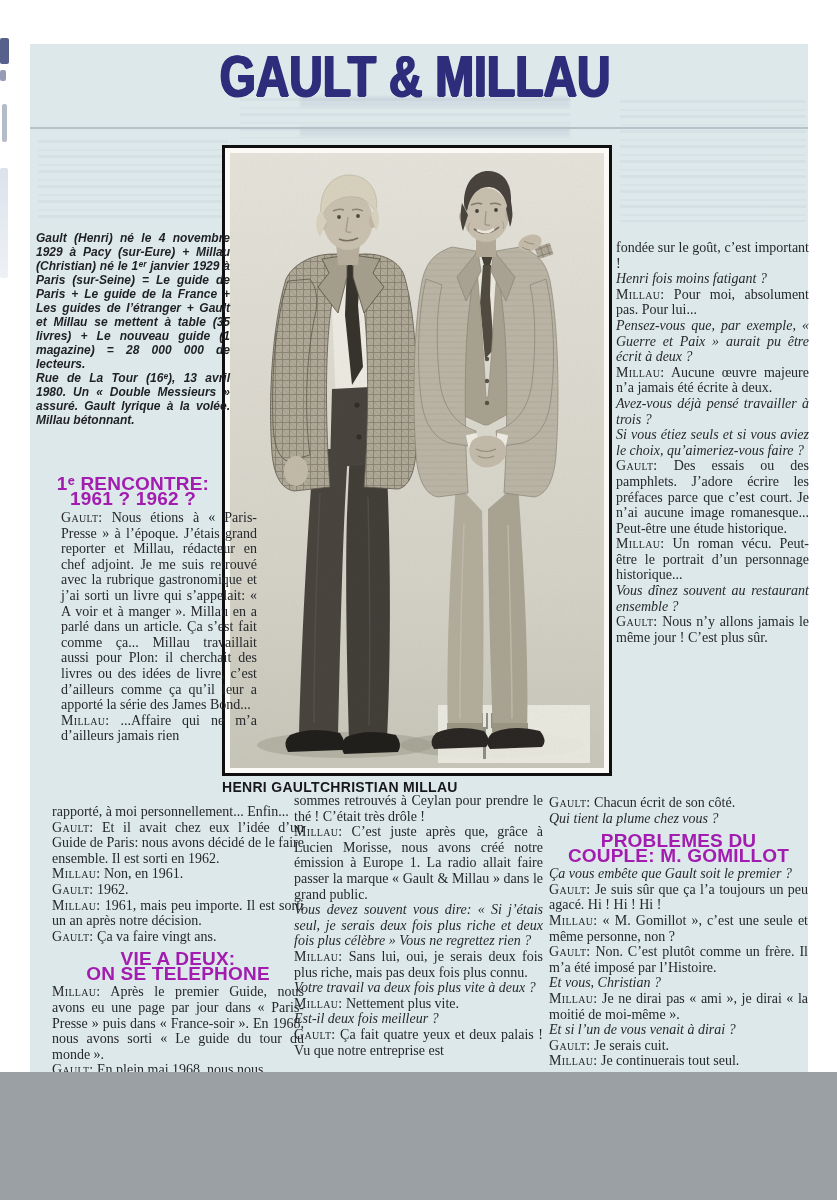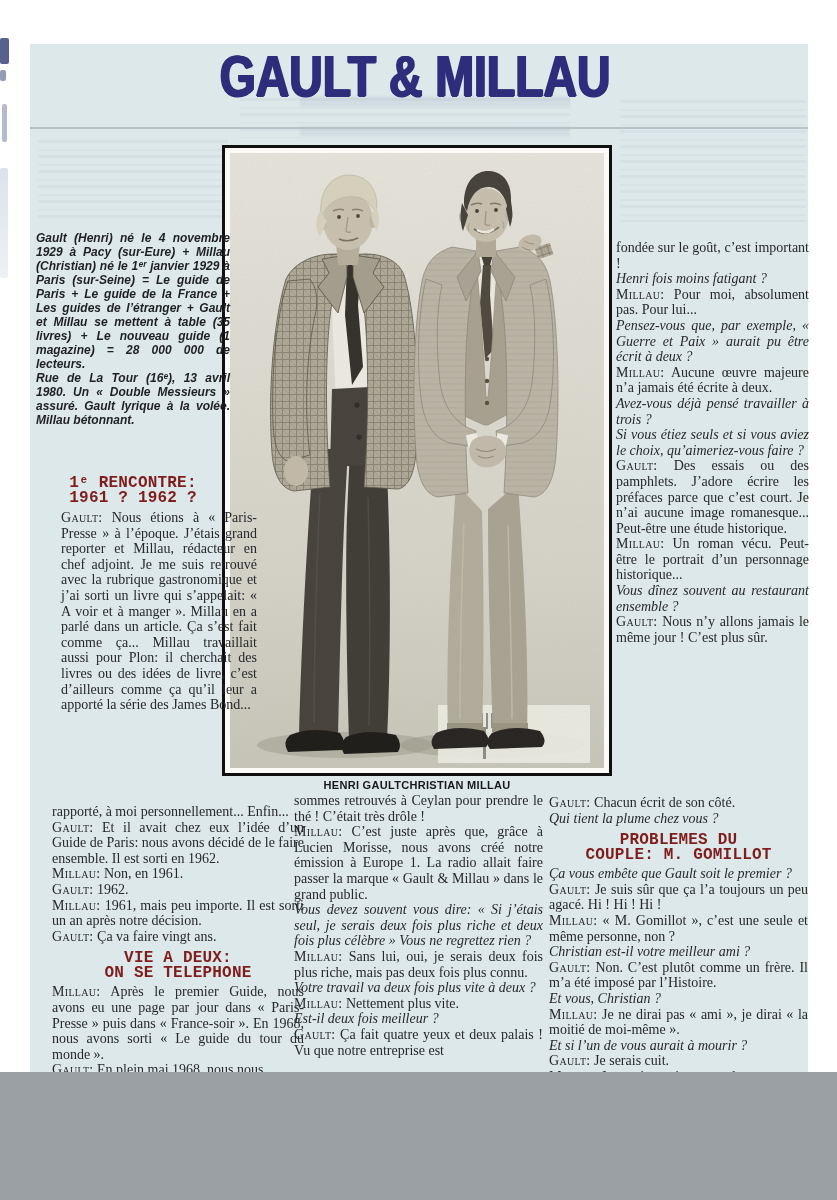--- a/index.html
+++ b/index.html
@@ -30,33 +30,33 @@
     white-space:nowrap;
   }
   .title-rule{position:absolute;left:30px;top:127px;width:778px;height:2px;background:#b5c2c8;}
 
   .photo-frame{
     position:absolute;left:222px;top:145px;width:390px;height:631px;
     box-sizing:border-box;border:3px solid #101010;background:#fbfaf6;padding:5px;margin:0;
   }
   .photo-frame svg{display:block;width:374px;height:615px;}
   .caption-row{
-    position:absolute;left:222px;top:779px;width:390px;display:flex;justify-content:center;
+    position:absolute;left:222px;top:779px;width:390px;display:flex;justify-content:flex-start;
     font-family:"Liberation Sans","DejaVu Sans",sans-serif;
-    font-size:11px;font-weight:700;letter-spacing:.3px;color:#16181b;
+    font-size:14px;font-weight:700;letter-spacing:.3px;color:#16181b;
   }
 
   .txt{position:absolute;font-size:14px;line-height:15.6px;text-align:justify;}
   .para{margin:0;}
   .q{font-style:italic;}
   .spk{font-variant:small-caps;letter-spacing:.3px;}
   .col-header{
     margin:7px 0 3px;text-align:center;
-    font-family:Liberation Mono, monospace;
-    font-size:16px;line-height:15px;font-weight:700;color:#7f1d1d;letter-spacing:.2px;
+    font-family:Liberation Sans, sans-serif;
+    font-size:19px;line-height:15px;font-weight:700;color:#a21caf;letter-spacing:.2px;
   }
   .hdr-block{position:absolute;width:194px;text-align:center;}
   .hdr-block .col-header{margin:0;}
 
   .bio{position:absolute;left:36px;top:231px;width:194px;
     font-family:"Liberation Sans","DejaVu Sans",sans-serif;
     font-size:12px;line-height:14px;font-weight:700;font-style:italic;
     color:#1e2023;text-align:justify;}
   .bio .bio-para{margin:0;}
 
@@ -237,20 +237,21 @@
 
   <div class="hdr-block" style="left:36px;top:476px;">
     <h3 class="col-header">
       <span>1ᵉ RENCONTRE:</span><br>
       <span>1961 ? 1962 ?</span>
     </h3>
   </div>
 
   <section class="txt c-left-top" lang="fr">
       <p class="para"><span class="spk">Gault:</span> Nous étions à « Paris-Presse » à l’époque. J’étais grand reporter et Millau, rédacteur en chef adjoint. Je me suis retrouvé avec la rubrique gastronomique et j’ai sorti un livre qui s’appelait: « A voir et à manger ». Millau en a parlé dans un article. Ça s’est fait comme ça... Millau travaillait aussi pour Plon: il cherchait des livres ou des idées de livre, c’est d’ailleurs comme ça qu’il leur a apporté la série des James Bond...</p>
+      <p class="para"><span class="spk">Millau:</span> ...Affaire qui ne m’a d’ailleurs jamais rien</p>
     </section>
   <section class="txt c-left-bottom" lang="fr">
       <p class="para">rapporté, à moi personnellement... Enfin...</p>
       <p class="para"><span class="spk">Gault:</span> Et il avait chez eux l’idée d’un Guide de Paris: nous avons décidé de le faire ensemble. Il est sorti en 1962.</p>
       <p class="para"><span class="spk">Millau:</span> Non, en 1961.</p>
       <p class="para"><span class="spk">Gault:</span> 1962.</p>
       <p class="para"><span class="spk">Millau:</span> 1961, mais peu importe. Il est sorti un an après notre décision.</p>
       <p class="para"><span class="spk">Gault:</span> Ça va faire vingt ans.</p>
       <h3 class="col-header">VIE A DEUX:<br>ON SE TELEPHONE</h3>
       <p class="para"><span class="spk">Millau:</span> Après le premier Guide, nous avons eu une page par jour dans « Paris-Presse » puis dans « France-soir ». En 1968, nous avons sorti « Le guide du tour du monde ».</p>
@@ -279,22 +280,21 @@
       <p class="para q">Vous dînez souvent au restaurant ensemble ?</p>
       <p class="para"><span class="spk">Gault:</span> Nous n’y allons jamais le même jour ! C’est plus sûr.</p>
     </section>
   <section class="txt c-right-bottom" lang="fr">
       <p class="para"><span class="spk">Gault:</span> Chacun écrit de son côté.</p>
       <p class="para q">Qui tient la plume chez vous ?</p>
       <h3 class="col-header">PROBLEMES DU<br>COUPLE: M. GOMILLOT</h3>
       <p class="para q">Ça vous embête que Gault soit le premier ?</p>
       <p class="para"><span class="spk">Gault:</span> Je suis sûr que ça l’a toujours un peu agacé. Hi ! Hi ! Hi !</p>
       <p class="para"><span class="spk">Millau:</span> « M. Gomillot », c’est une seule et même personne, non ?</p>
-      <p class="para q">Christian est-il votre meilleur ami ?</p>
       <p class="para"><span class="spk">Gault:</span> Non. C’est plutôt comme un frère. Il m’a été imposé par l’Histoire.</p>
       <p class="para q">Et vous, Christian ?</p>
       <p class="para"><span class="spk">Millau:</span> Je ne dirai pas « ami », je dirai « la moitié de moi-même ».</p>
-      <p class="para q">Et si l’un de vous aurait à mourir ?</p>
+      <p class="para q">Et si l’un de vous venait à dirai ?</p>
       <p class="para"><span class="spk">Gault:</span> Je serais cuit.</p>
       <p class="para"><span class="spk">Millau:</span> Je continuerais tout seul.</p>
     </section>
 
 </div>
 
 </body></html>

